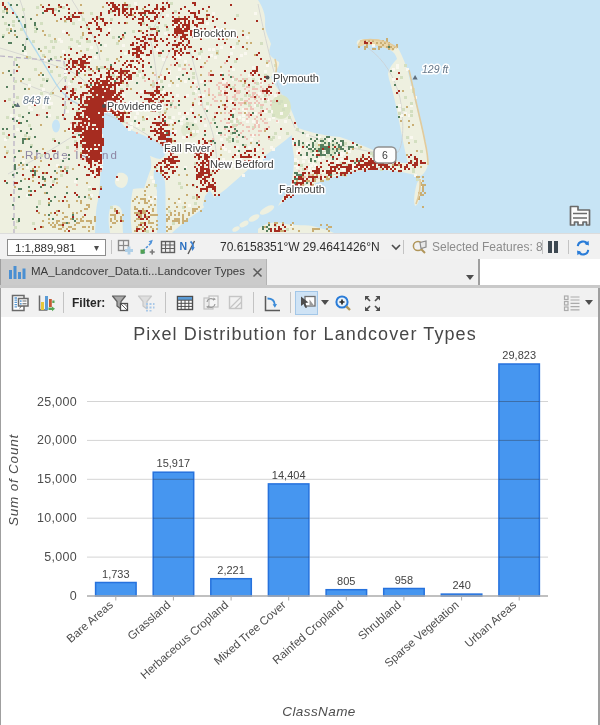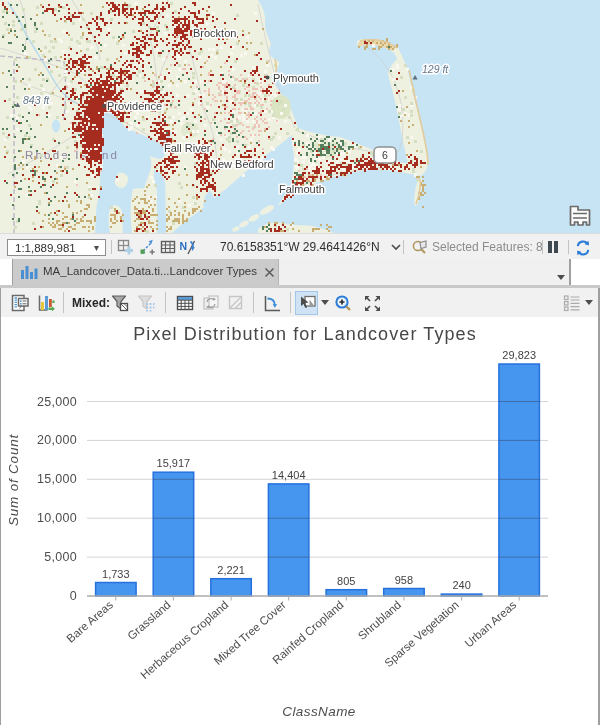--- a/index.html
+++ b/index.html
@@ -4,21 +4,21 @@
 * {margin:0;padding:0;box-sizing:border-box}
 html,body {width:600px;height:725px;overflow:hidden;background:#fff;font-family:"Liberation Sans",sans-serif}
 .map {position:absolute;left:0;top:0;width:600px;height:233px}
 .status {position:absolute;left:0;top:233px;width:600px;height:26px;background:#f1f1f1;border-top:1px solid #dcdcdc}
 .scalebox {position:absolute;left:7px;top:5px;width:99px;height:17px;background:#fff;border:1px solid #8d8d8d;font-size:11.5px;color:#2e2e2e;line-height:16px;padding-left:7px}
 .scalebox .dd {position:absolute;right:6px;top:0px;color:#4d4d4d;font-size:10px}
 .vsep {position:absolute;top:6px;width:1px;height:14px;background:#c3c3c3}
 .ic {position:absolute;top:5px}
 .txt {position:absolute;top:6px;font-size:12px}
 .status .txt {top:6px}
-.tabbar {position:absolute;left:12px;top:259px;width:559px;height:26px;background:#f0f0f0;border-left:1px solid #9f9f9f;border-right:2px solid #9f9f9f}
+.tabbar {position:absolute;left:0;top:259px;width:480px;height:26px;background:#f0f0f0;border-left:1px solid #9f9f9f;border-right:2px solid #9f9f9f}
 .tab {position:absolute;left:0;top:0;width:266px;height:26px;background:#cbcbcb;border-right:1px solid #b4b4b4}
 .tabtxt {position:absolute;left:30px;top:6px;font-size:11.5px;color:#3a3a3a}
 .tabline {position:absolute;left:0;top:285px;width:600px;height:3px;background:#c9c9c9}
 .toolbar {position:absolute;left:0;top:288px;width:600px;height:29px;background:#f1f1f1;border-left:1px solid #9f9f9f;border-right:2px solid #9f9f9f}
 .toolbar .ic {top:6px}
 .toolbar .txt {top:8px}
 .toolbar .vsep {top:4px;height:21px}
 .chart {position:absolute;left:0;top:317px;width:600px;height:424px;background:#fff;border-left:1px solid #9f9f9f;border-right:2px solid #9f9f9f;border-bottom:2px solid #9f9f9f}
 </style></head>
 <body>
@@ -202,21 +202,21 @@
  <svg class="ic" style="left:36px" width="18" height="18" viewBox="0 0 18 18">
   <path d="M2.5,1.5 v14.5 h8" fill="none" stroke="#6a6a6a" stroke-width="1.5"></path>
   <rect x="4" y="8" width="3" height="8" fill="#e8c83a"></rect>
   <rect x="8" y="2" width="3" height="14" fill="#5b9bd5"></rect>
   <rect x="12" y="5" width="2.8" height="8" fill="#c55a33"></rect>
   <rect x="15.3" y="6.5" width="2.2" height="2.5" fill="#55a555"></rect>
   <path d="M11.5,14.8 h4" stroke="#55a555" stroke-width="2.4"></path>
   <path d="M15,12.4 l3,2.4 -3,2.4 z" fill="#55a555"></path>
  </svg>
  <div class="vsep" style="left:62px"></div>
- <div class="txt" style="left:71px;font-weight:bold;color:#262626">Mixed:</div>
+ <div class="txt" style="left:71px;font-weight:bold;color:#262626">Filter:</div>
  <svg class="ic" style="left:110px" width="18" height="18" viewBox="0 0 18 18">
   <path d="M1.5,2 h13 l-4.5,5.5 v7.5 l-4,-3 v-4.5 z" fill="#a9a9a9" stroke="#5f5f5f" stroke-width="1.2" stroke-linejoin="round"></path>
   <rect x="9.5" y="9.5" width="7" height="7" fill="#fdfdfd" stroke="#4d4d4d" stroke-width="1.3"></rect>
   <path d="M9.5,9.5 l7,7 M13,9.5 l3.5,3.5" stroke="#4d4d4d" stroke-width="0.9"></path>
  </svg>
  <svg class="ic" style="left:136px" width="18" height="18" viewBox="0 0 18 18">
   <path d="M1.5,2 h13 l-4.5,5.5 v7.5 l-4,-3 v-4.5 z" fill="#dedede" stroke="#c6c6c6" stroke-width="1.2" stroke-linejoin="round"></path>
   <g fill="#a8c8e8">
    <rect x="9" y="9" width="2" height="2"></rect>
         <rect x="12.5" y="9" width="2" height="2"></rect>

